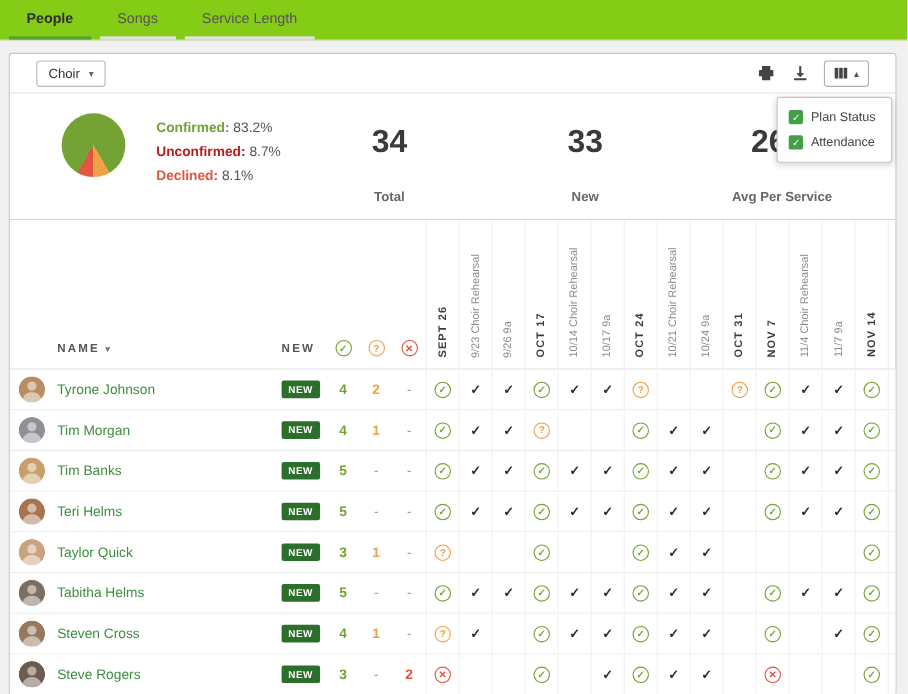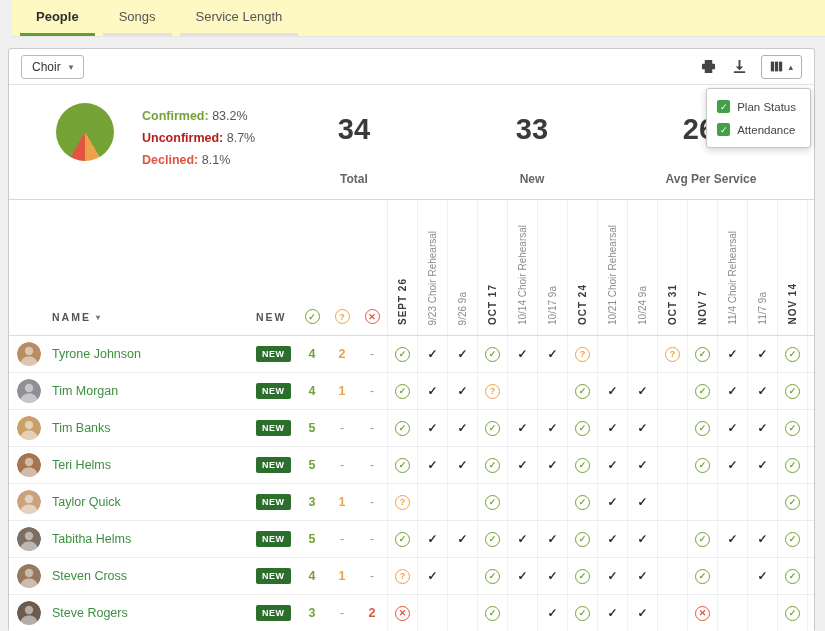--- a/index.html
+++ b/index.html
@@ -1,30 +1,30 @@
 <!DOCTYPE html>
 <html><head>
 <meta charset="utf-8">
 <style>
   * { margin:0; padding:0; box-sizing:border-box; font-family:"Liberation Sans", sans-serif; }
   html,body { width:825px; height:631px; overflow:hidden; background:#f0f0f0; position:relative; }
 
   
-  .tabbar { height:37px; background:#fef9c3; display:flex; align-items:stretch; padding-left:8px; border-bottom:1px solid #e6e6e6;margin-left:12px; }
+  .tabbar { height:37px; background:#84cc16; display:flex; align-items:stretch; padding-left:8px; border-bottom:1px solid #e6e6e6; }
   .tab { display:flex; align-items:center; padding:0 16px; margin-right:8px; font-size:13px; color:#555;
          border-bottom:3px solid #e2e2e2; cursor:pointer; }
   .tab.active { color:#2f2f2f; font-weight:bold; border-bottom-color:#5ba331; }
 
   
   .card { position:absolute; left:8px; top:48px; width:807px; height:584px; background:#fff;
           border:1px solid #c9c9c9; border-radius:3px; }
 
   
   .toolbar { height:36px; border-bottom:1px solid #e3e3e3; display:flex; align-items:center;
-             justify-content:space-between; padding:0 12px; position:relative;gap:12px; }
+             justify-content:space-between; padding:0 24px; position:relative;gap:12px; }
   .filter-btn { display:flex; align-items:center; gap:8px; height:24px; padding:0 10px; background:#fff;
                 border:1px solid #b9b9b9; border-radius:3px; font-size:12px; color:#333; cursor:pointer; }
   .filter-btn .caret { font-size:9px; color:#666; }
   .tools { display:flex; align-items:center; gap:12px; }
   .iconbtn { background:none; border:none; padding:2px; cursor:pointer; display:flex; align-items:center; }
   .colbtn { display:flex; align-items:center; gap:5px; height:24px; padding:0 8px; background:#fff;
             border:1px solid #b0b0b0; border-radius:3px; cursor:pointer; }
   .caret-up { font-size:9px; color:#555; }
 
   

